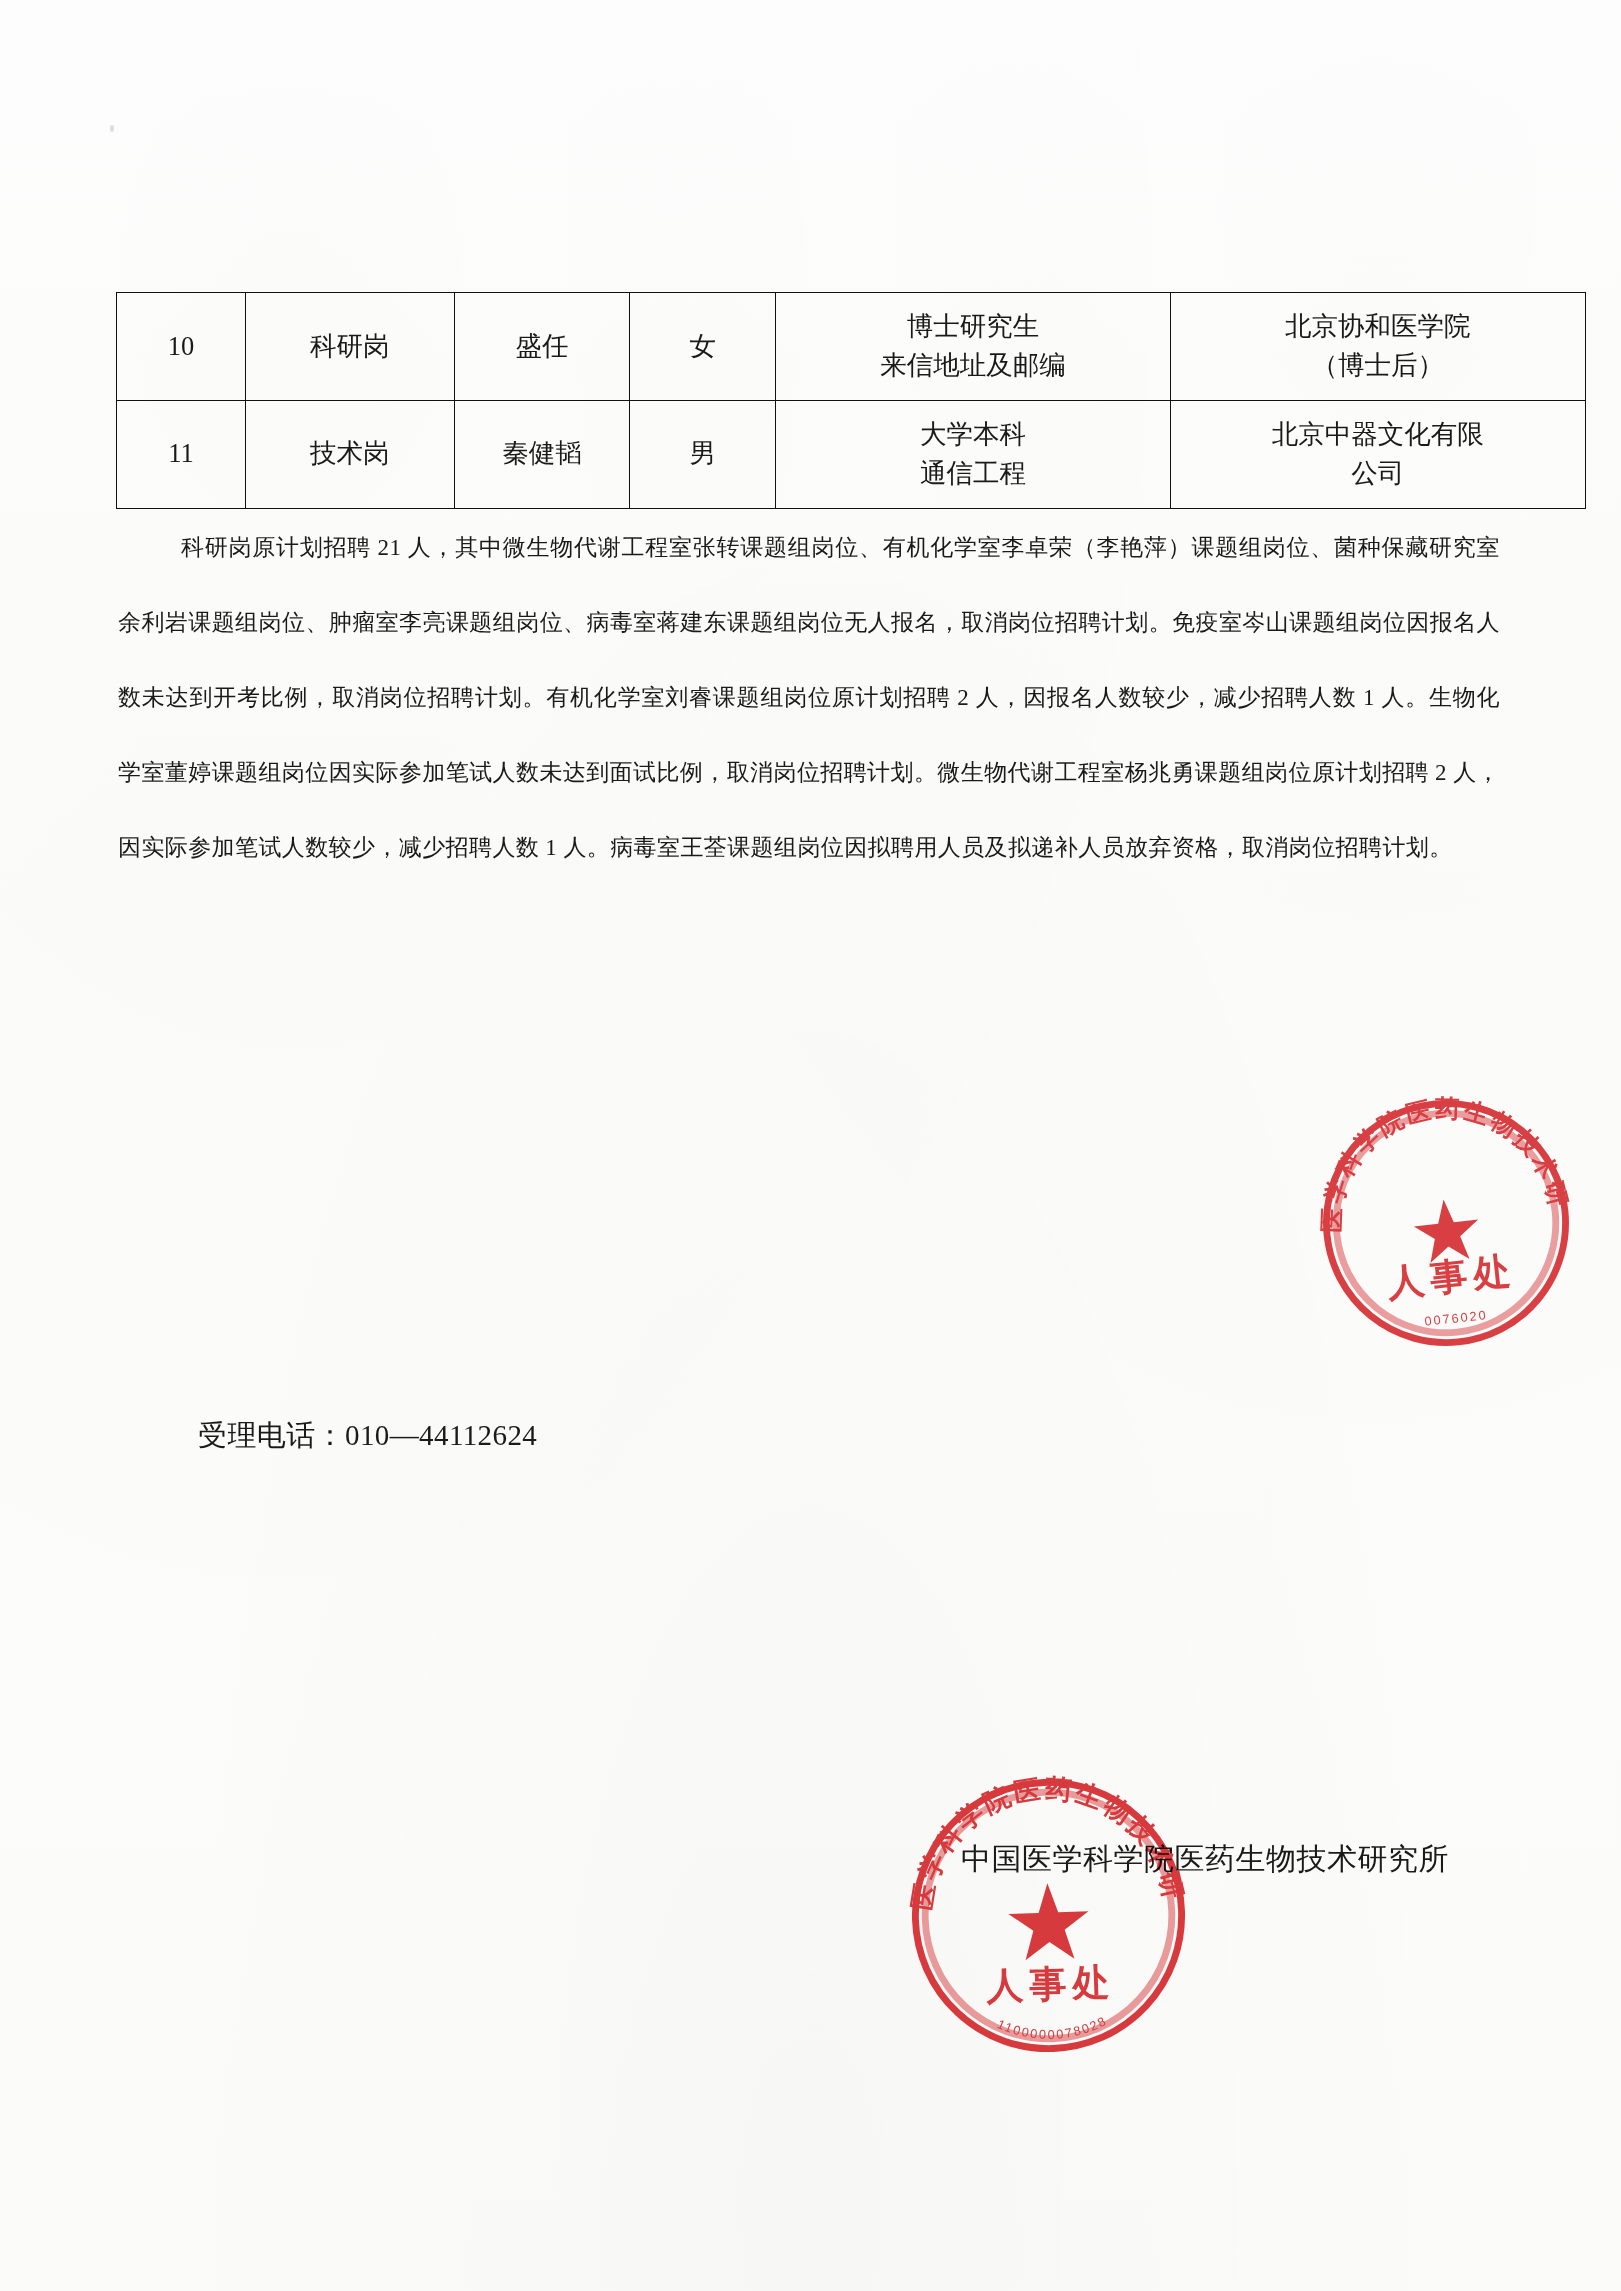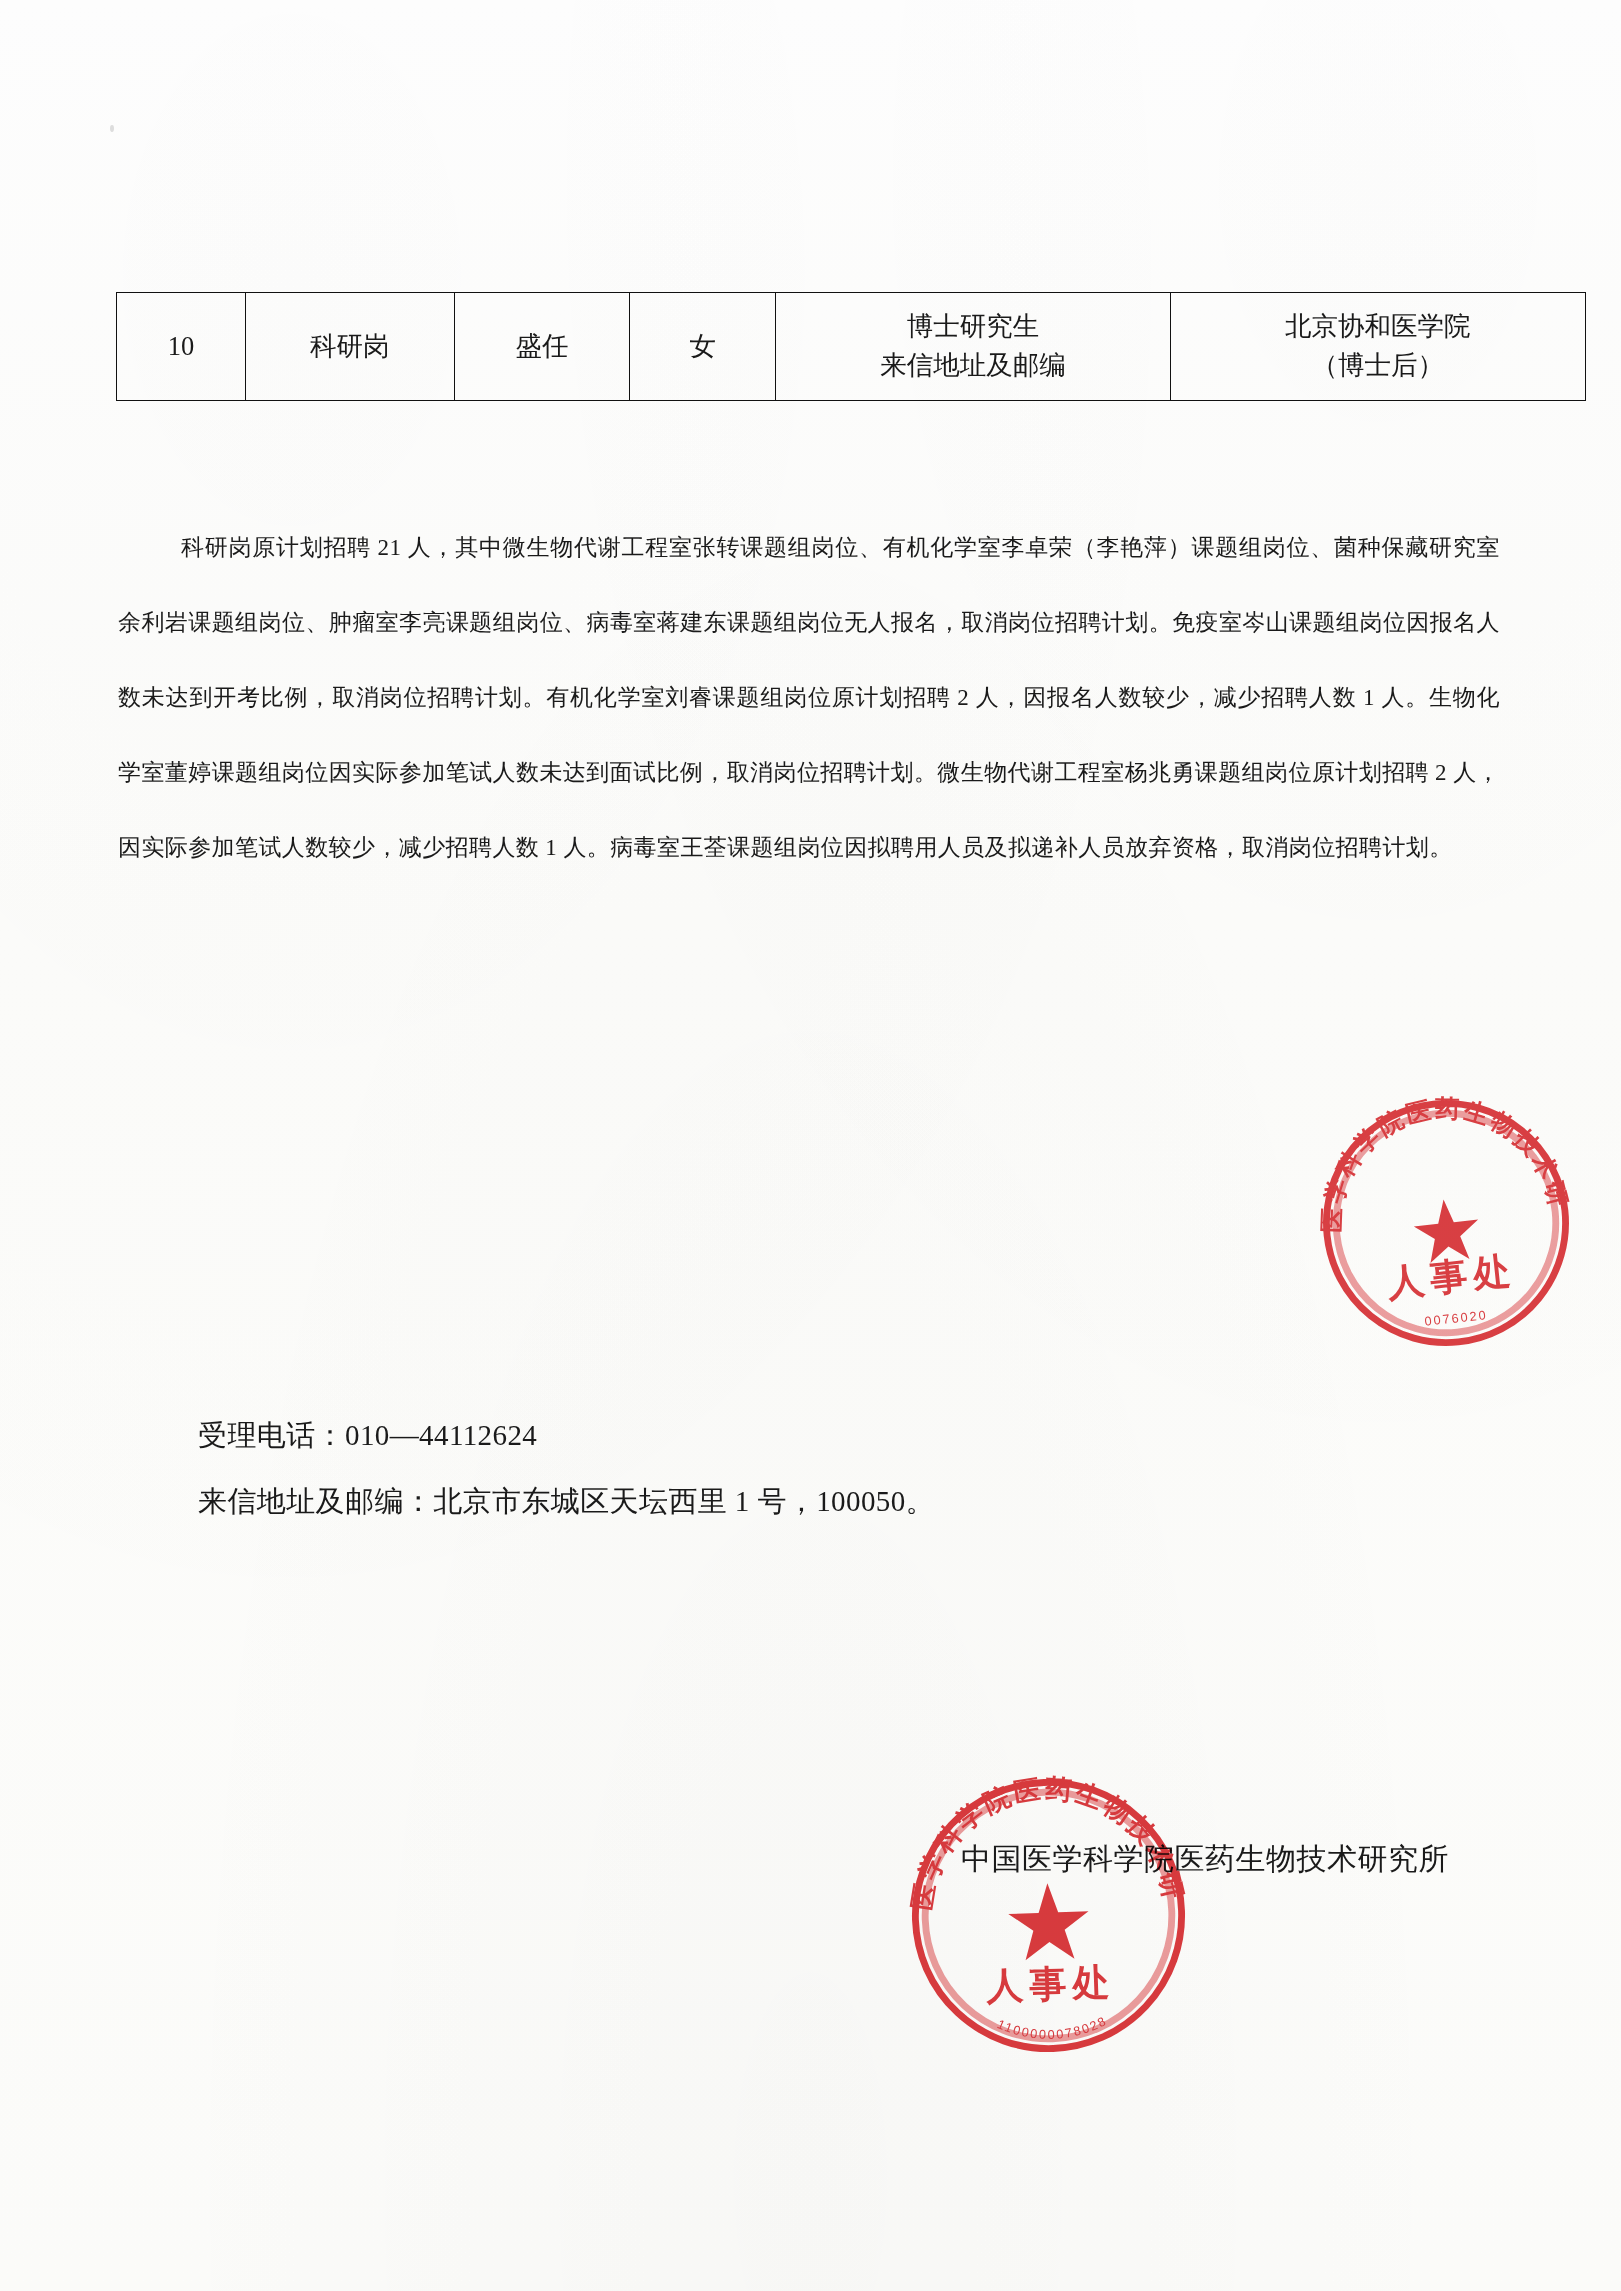--- a/index.html
+++ b/index.html
@@ -182,28 +182,41 @@
           <td class="c-sex">女</td>
           <td class="c-edu">
             <span class="cellline">博士研究生</span>
             <span class="cellline">来信地址及邮编</span>
           </td>
           <td class="c-unit">
             <span class="cellline">北京协和医学院</span>
             <span class="cellline">（博士后）</span>
           </td>
         </tr>
+        <tr>
+          <td class="c-no">11</td>
+          <td class="c-type">技术岗</td>
+          <td class="c-name">秦健韬</td>
+          <td class="c-sex">男</td>
+          <td class="c-edu">
+            <span class="cellline">大学本科</span>
+            <span class="cellline">通信工程</span>
+          </td>
+          <td class="c-unit">
+            <span class="cellline">北京中器文化有限</span>
+            <span class="cellline">公司</span>
+          </td>
+        </tr>
       </tbody>
     </table>
 
     <div class="para">科研岗原计划招聘 21 人，其中微生物代谢工程室张转课题组岗位、有机化学室李卓荣（李艳萍）课题组岗位、菌种保藏研究室余利岩课题组岗位、肿瘤室李亮课题组岗位、病毒室蒋建东课题组岗位无人报名，取消岗位招聘计划。免疫室岑山课题组岗位因报名人数未达到开考比例，取消岗位招聘计划。有机化学室刘睿课题组岗位原计划招聘 2 人，因报名人数较少，减少招聘人数 1 人。生物化学室董婷课题组岗位因实际参加笔试人数未达到面试比例，取消岗位招聘计划。微生物代谢工程室杨兆勇课题组岗位原计划招聘 2 人，因实际参加笔试人数较少，减少招聘人数 1 人。病毒室王荃课题组岗位因拟聘用人员及拟递补人员放弃资格，取消岗位招聘计划。</div>
 
     <div class="notices">
       <div>受理电话：010—44112624</div>
-      <div>来信地址及邮编：北京市东城区天坛西里 1 号，100050。</div>
     </div>
 
     <div class="signature">
       <div>中国医学科学院医药生物技术研究所</div>
     </div>
 
   </div>
 
   <div class="stamp" id="stamp-top">
     <svg viewBox="0 0 300 300" width="294" height="294" aria-hidden="true">

